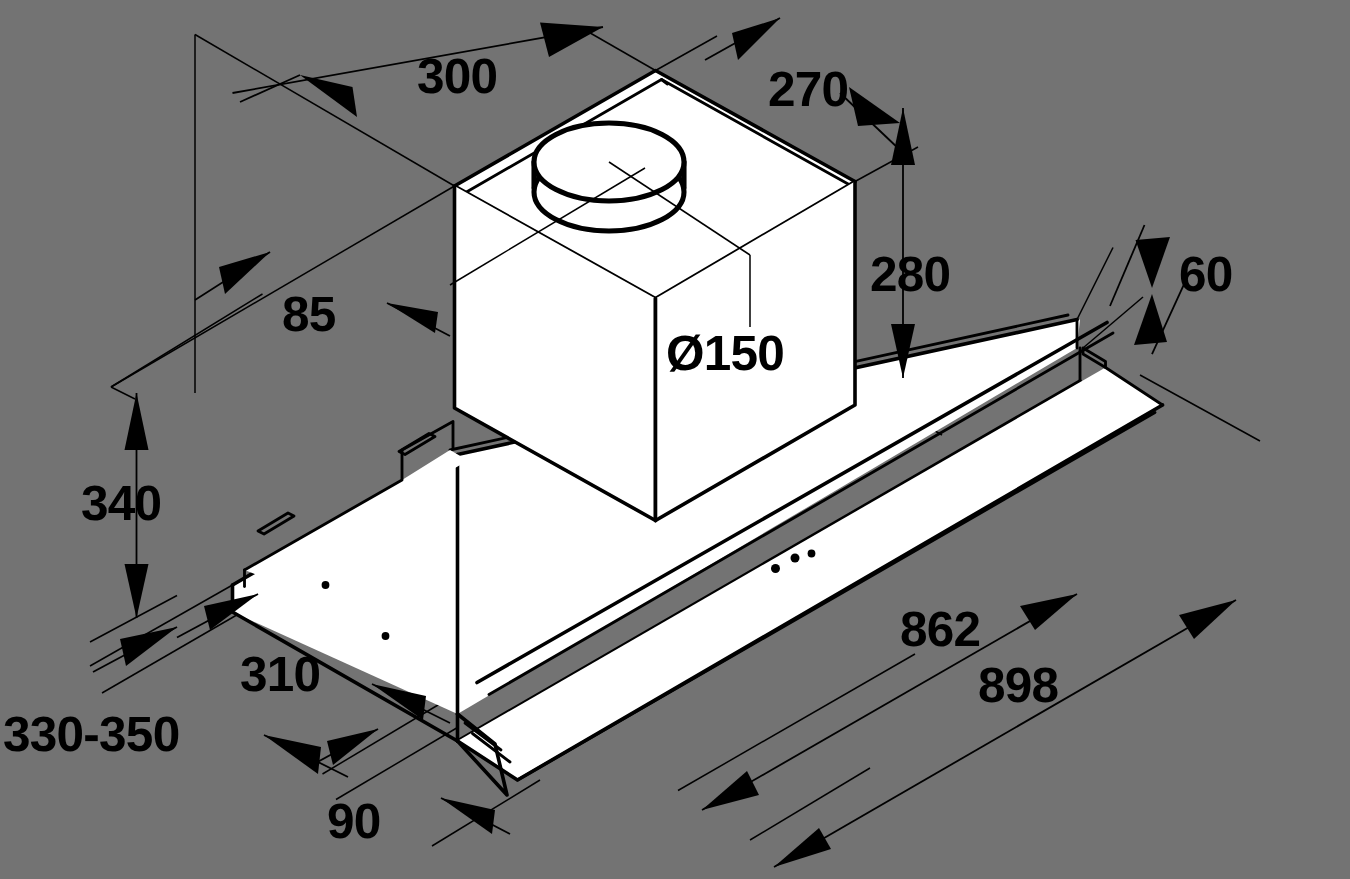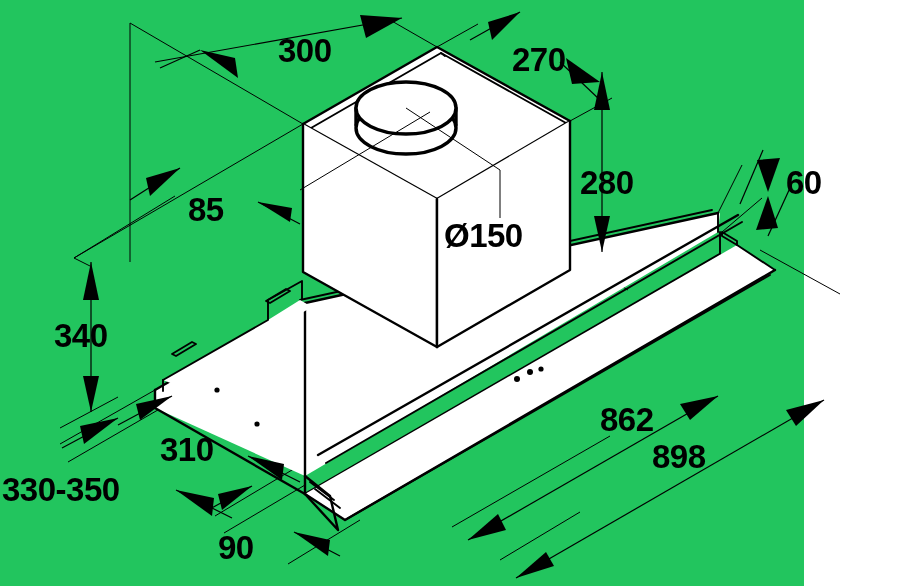--- a/index.html
+++ b/index.html
@@ -9,23 +9,23 @@
     background: #ffffff;
   }
   body {
     width: 900px;
     height: 586px;
     overflow: hidden;
     font-family: "Liberation Sans", sans-serif;
   }
   #drawing-root {
     position: relative;
-    width: 804px;
+    width: 900px;
     height: 586px;
-    background: #22c55e;
+    background: #737373;
   }
   svg#tech-drawing {
     display: block;
     width: 900px;
     height: 586px;
   }
   .body-line {
     fill: none;
     stroke: #000000;
     stroke-width: 2.4;

